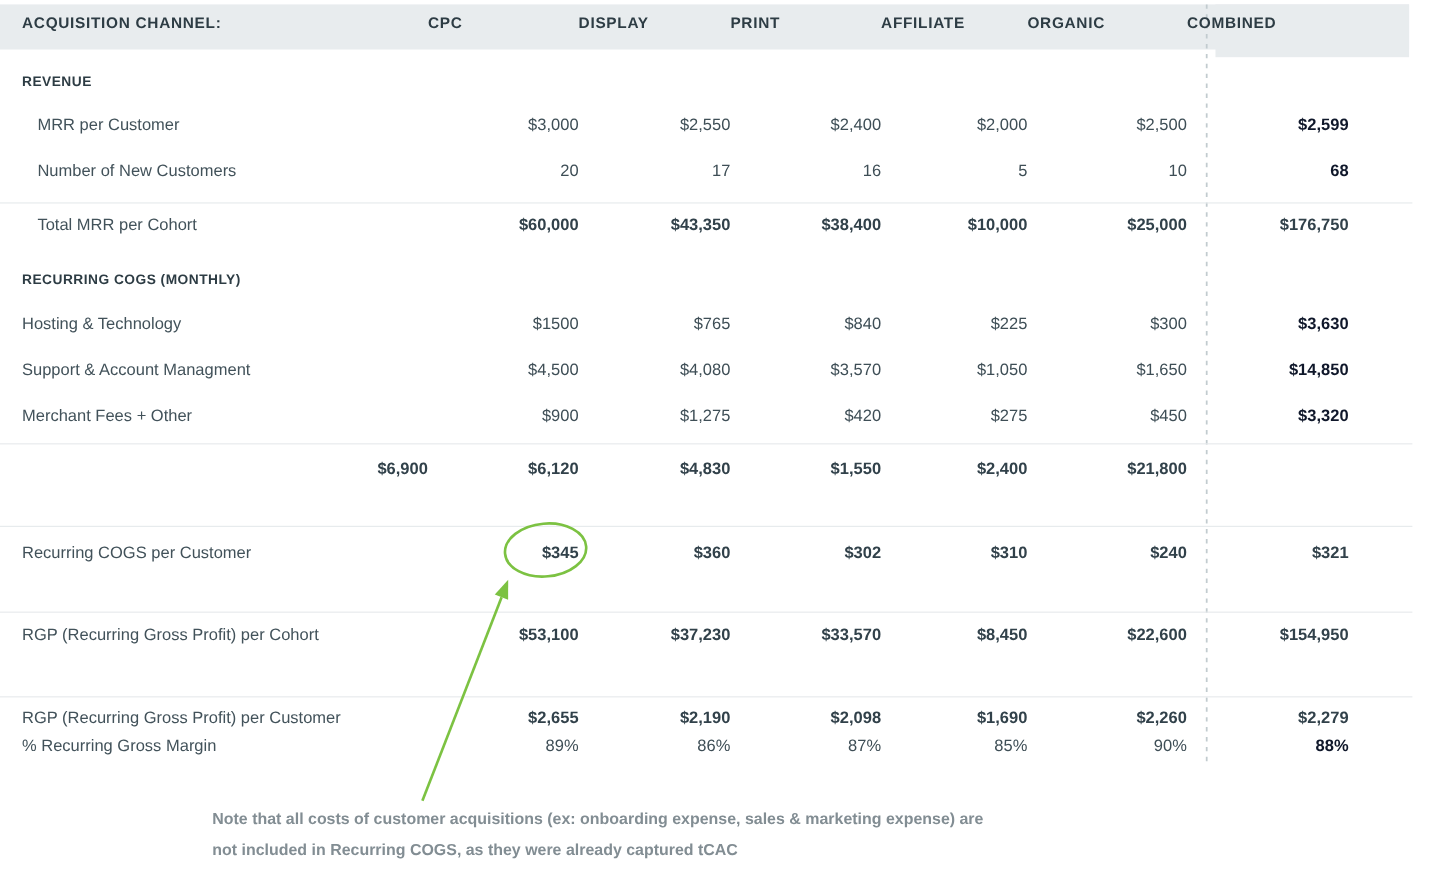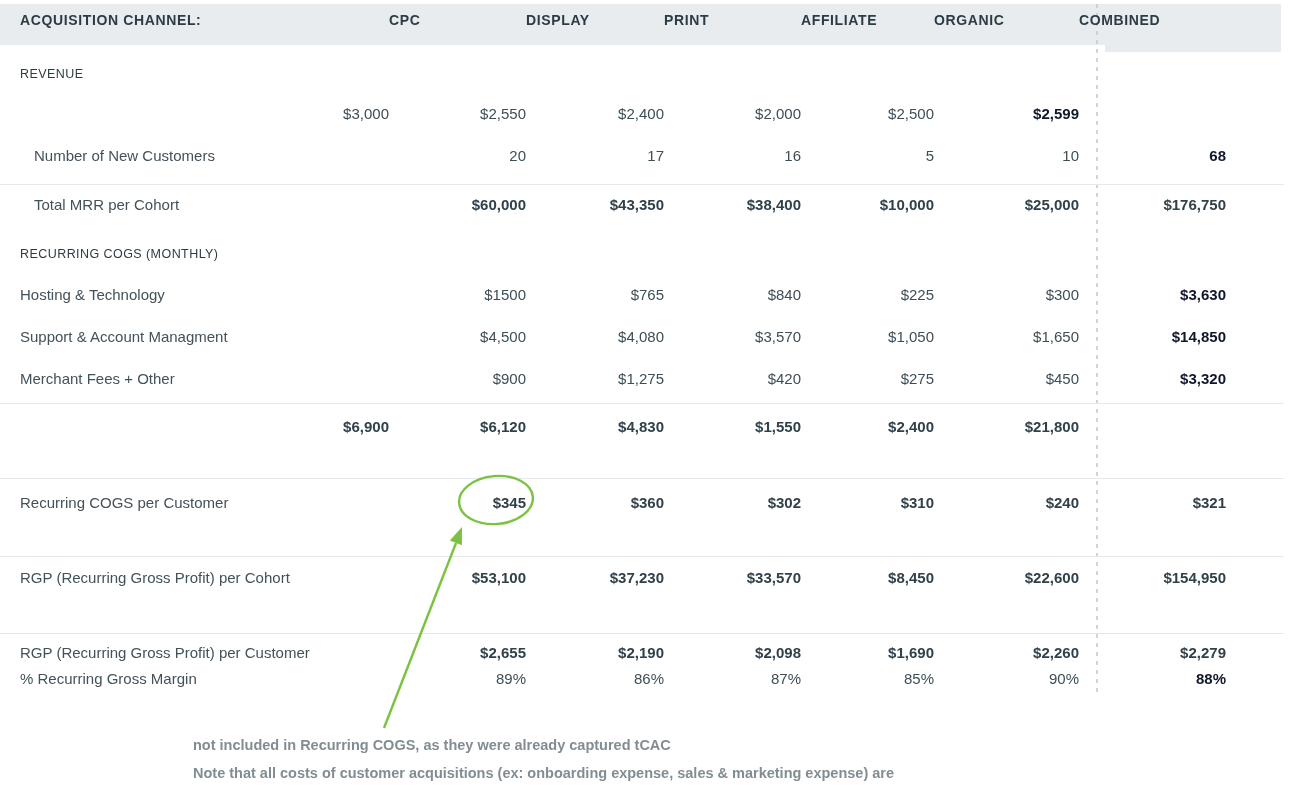--- a/index.html
+++ b/index.html
@@ -19,21 +19,21 @@
   }
   .cell { font-size:15px; color:#3e4e56; white-space:nowrap; }
   .label { padding-left:16px; color:#42525a; }
   .label.indent { padding-left:30px; }
   .num { text-align:right; }
   .row.bold .num { font-weight:700; color:#31414a; }
   .num.combined { font-weight:700; color:#0f172a; }
   .row.header { top:10px; }
   .row.header .cell { font-size:14px; font-weight:700; color:#2d3c44; letter-spacing:.045em; }
   .row.header .hcol { text-align:left; }
-  .sec-label { font-size:12.5px; font-weight:400; color:#2d3c44; letter-spacing:.035em; }
+  .sec-label { font-size:12.5px; font-weight:700; color:#2d3c44; letter-spacing:.035em; }
   .note {
     position:absolute; left:193px; top:731px; width:760px;
     font-size:14.5px; line-height:28px; font-weight:700; color:#828d93;
   }
   .overlay { position:absolute; left:0; top:0; width:1300px; height:802px; pointer-events:none; }
 </style>
 </head>
 <body>
 
 <div class="band"></div>
@@ -57,20 +57,21 @@
   <div class="cell hcol">AFFILIATE</div>
   <div class="cell hcol">ORGANIC</div>
   <div class="cell hcol">COMBINED</div>
 </div>
 
 <div class="row" style="top:64px">
   <div class="cell label sec-label">REVENUE</div>
 </div>
 
 <div class="row" style="top:103px">
+  <div class="cell label indent">MRR per Customer</div>
   <div class="cell num">$3,000</div>
   <div class="cell num">$2,550</div>
   <div class="cell num">$2,400</div>
   <div class="cell num">$2,000</div>
   <div class="cell num">$2,500</div>
   <div class="cell num combined">$2,599</div>
 </div>
 
 <div class="row" style="top:145px">
   <div class="cell label indent">Number of New Customers</div>
@@ -169,21 +170,21 @@
   <div class="cell label">% Recurring Gross Margin</div>
   <div class="cell num">89%</div>
   <div class="cell num">86%</div>
   <div class="cell num">87%</div>
   <div class="cell num">85%</div>
   <div class="cell num">90%</div>
   <div class="cell num combined">88%</div>
 </div>
 
 <div class="note">
+  <div>Note that all costs of customer acquisitions (ex: onboarding expense, sales &amp; marketing expense) are</div>
   <div>not included in Recurring COGS, as they were already captured tCAC</div>
-  <div>Note that all costs of customer acquisitions (ex: onboarding expense, sales &amp; marketing expense) are</div>
 </div>
 
 <svg class="overlay">
   <ellipse cx="496" cy="500" rx="37" ry="24" fill="none" stroke-width="2.4" transform="rotate(-5 496 500)" stroke="#7cc242"></ellipse>
   <line x1="384" y1="728" x2="456" y2="543" stroke-width="2.4" stroke="#7cc242"></line>
   <polygon points="462,527 461.9,545.2 449.8,540.5" fill="#7cc242"></polygon>
 </svg>
 
 </body></html>

